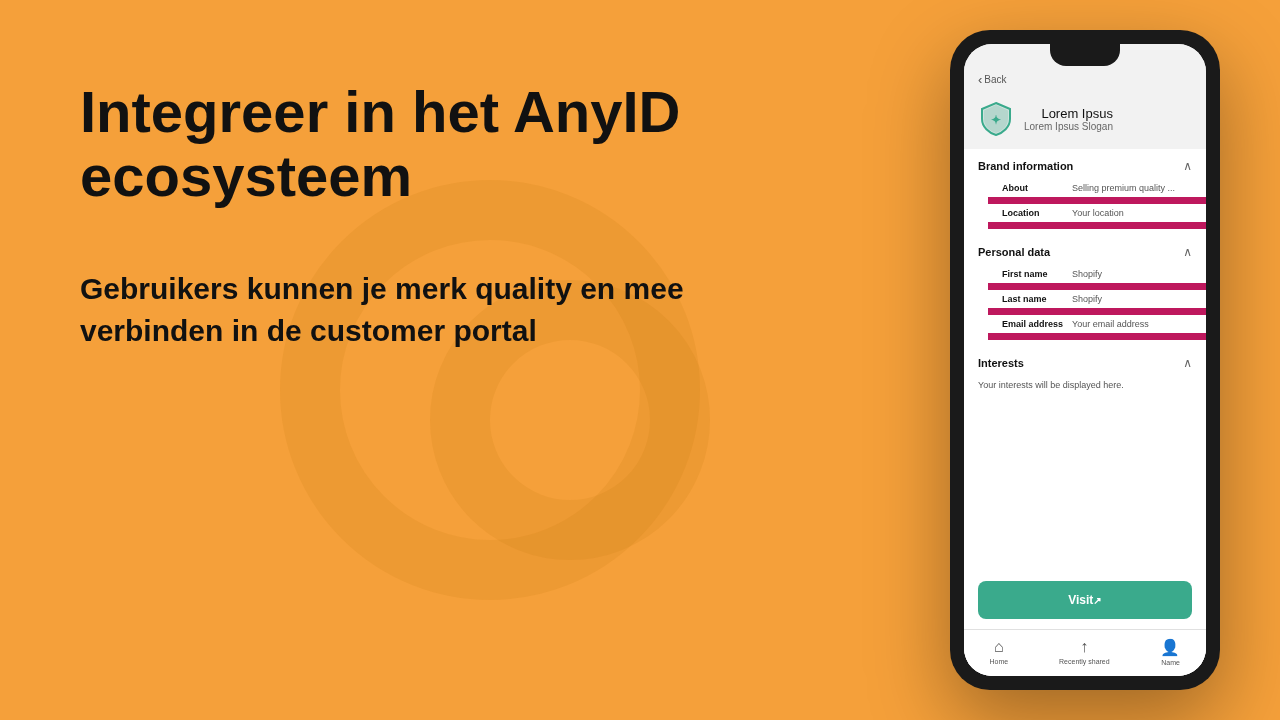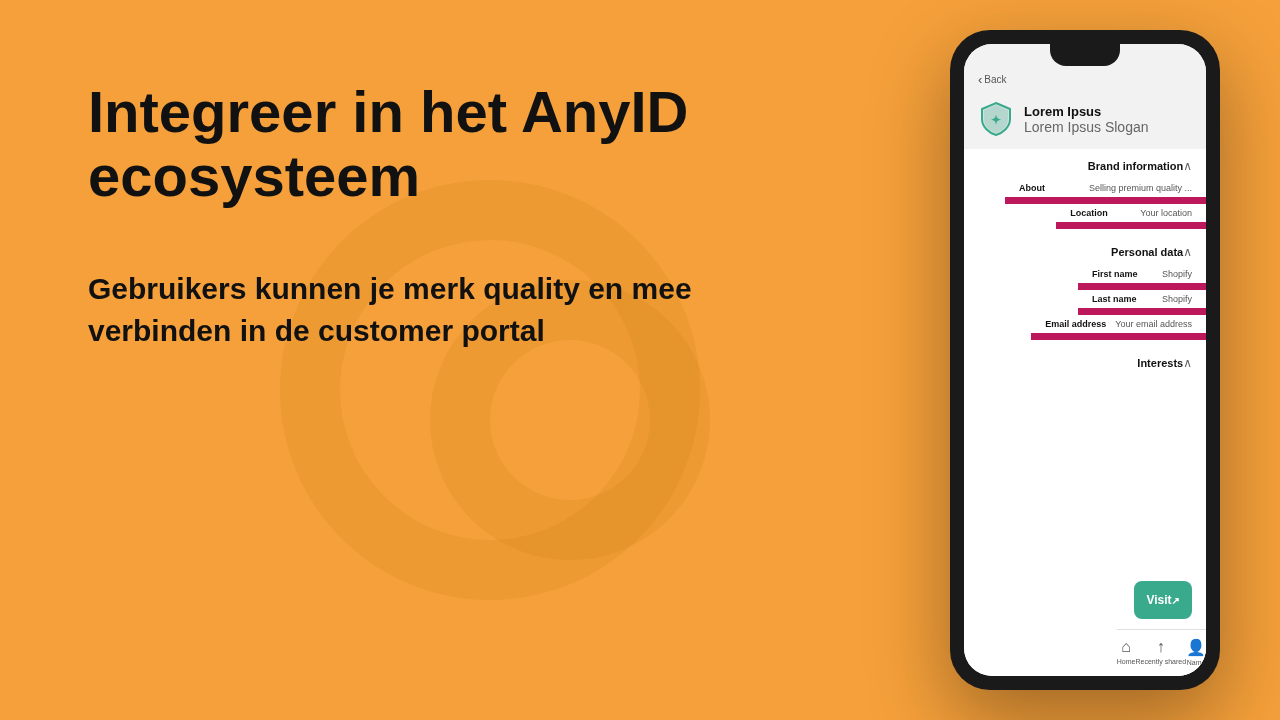--- a/index.html
+++ b/index.html
@@ -29,21 +29,21 @@
     }
     .bg-circle-2 {
       width: 280px;
       height: 280px;
       top: 280px;
       left: 430px;
     }
 
     .left-panel {
       position: absolute;
-      left: 88px;
+      left: 80px;
       top: 80px;
       width: 640px;
     }
 
     .main-heading {
       font-size: 58px;
       font-weight: 800;
       color: #111;
       line-height: 1.1;
       margin-bottom: 60px;
@@ -127,36 +127,36 @@
     }
 
     .brand-icon {
       width: 36px;
       height: 36px;
       flex-shrink: 0;
     }
 
     .brand-name {
       font-size: 13px;
-      font-weight: 700;
-      color: #111;
+      font-weight: 400;
+      color: #111;
+      text-align: right;
     }
 
     .brand-slogan {
-      font-size: 14px;
+      font-size: 10px;
       color: #666;
     }
 
     .screen-body {
       flex: 1;
       background: #fff;
       overflow: hidden;
       display: flex;
       flex-direction: column;
-      align-items: flex-end;
     }
 
     .section-header {
       display: flex;
       justify-content: space-between;
       align-items: center;
       padding: 10px 14px 6px 14px;
       background: #fff;
     }
 
@@ -318,20 +318,21 @@
         </div>
         <div class="info-row">
           <span class="info-label">Email address</span>
           <span class="info-value">Your email address</span>
         </div>
 
         <div class="section-header" style="margin-top:6px;">
           <span class="section-title">Interests</span>
           <span class="chevron-up">∧</span>
         </div>
+        <div class="interests-note">Your interests will be displayed here.</div>
 
         <div class="spacer"></div>
 
         <button class="visit-btn">
           <span>Visit</span>
           <span class="visit-icon">↗</span>
         </button>
 
         <div class="bottom-nav">
           <div class="nav-item">

